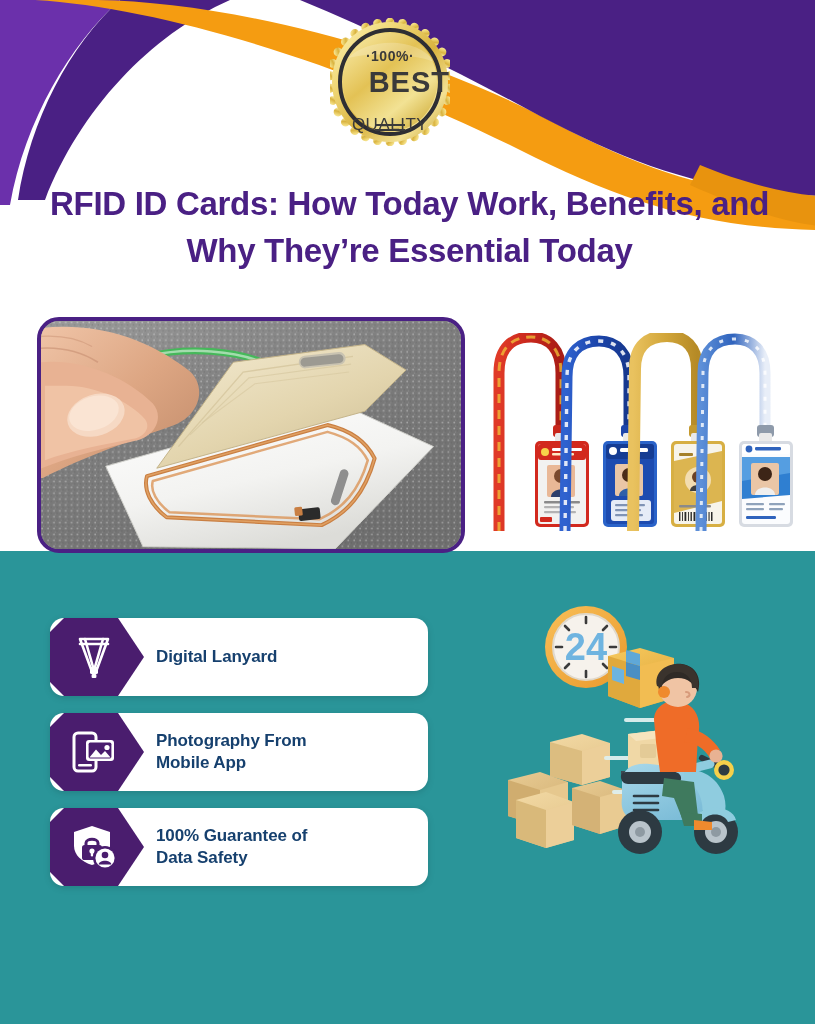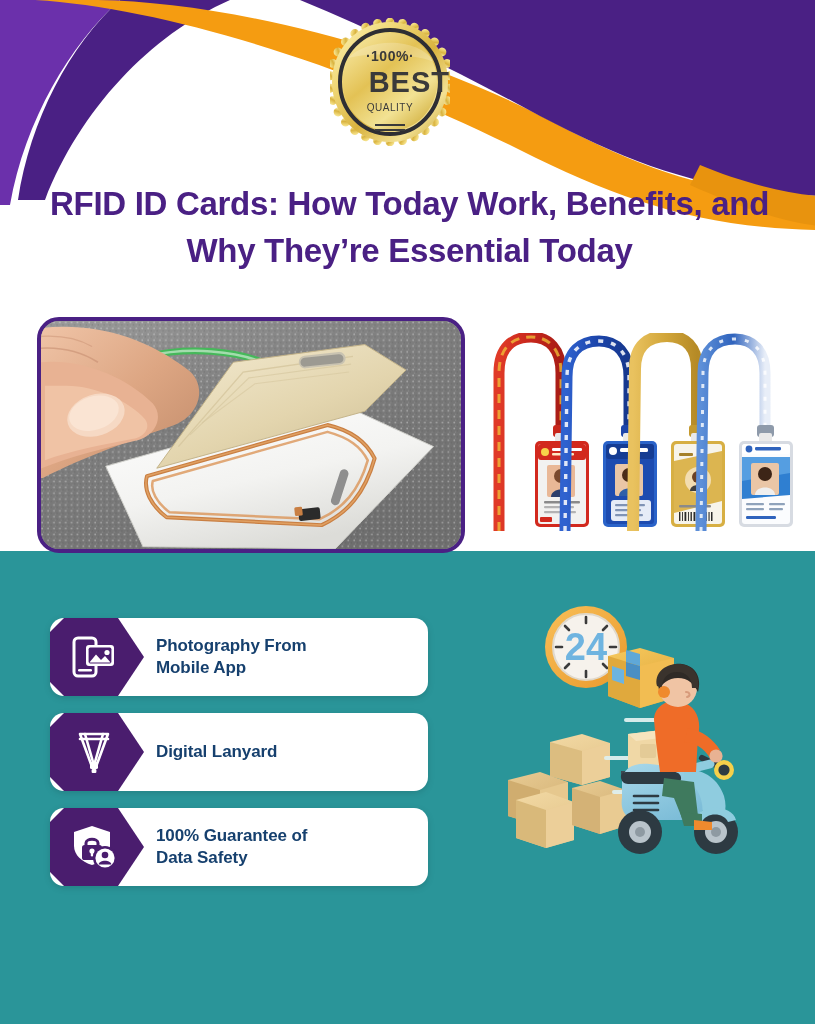--- a/index.html
+++ b/index.html
@@ -27,21 +27,21 @@
     width: 120px; height: 128px;
   }
   .seal-txt {
     position: absolute; left: 0; right: 0;
     text-align: center;
     color: #3a3a3a;
     font-family: "Liberation Sans", sans-serif;
   }
   .seal-pct { top: 30px; font-size: 14px; font-weight: bold; letter-spacing: .5px; }
   .seal-best { top: 48px; font-size: 29px; font-weight: bold; letter-spacing: 1px; text-align: right; }
-  .seal-qual { top: 84px; font-size: 10px; font-weight: normal; letter-spacing: .5px; }
+  .seal-qual { top: 97px; font-size: 17px; font-weight: normal; letter-spacing: .5px; }
   .seal-rule {
     position: absolute; left: 50%; transform: translateX(-50%);
     top: 106px; width: 30px; border-top: 2px solid #3a3a3a;
   }
   .seal-rule2 {
     position: absolute; left: 50%; transform: translateX(-50%);
     top: 111px; width: 30px; border-top: 2px solid #3a3a3a;
   }
 
   
@@ -481,44 +481,44 @@
       <rect x="259" y="183" width="30" height="3" rx="1.2" fill="#2f63bd"></rect>
     </g>
   </svg>
 
   <div class="features">
 
     <div class="feature">
       <div class="feature-pill"></div>
       <div class="feature-badge"></div>
       <svg class="feature-icon" viewBox="0 0 56 56">
-        <rect x="8" y="9" width="22" height="38" rx="4" fill="none" stroke="#ffffff" stroke-width="3"></rect>
-        <rect x="12" y="40" width="14" height="2.6" rx="1.3" fill="#ffffff"></rect>
-        <rect x="20" y="16" width="28" height="21" rx="3" fill="#ffffff"></rect>
-        <rect x="22.6" y="18.6" width="22.8" height="15.8" rx="1.6" fill="#4a1d6e"></rect>
-        <circle cx="41" cy="23.5" r="2.6" fill="#ffffff"></circle>
-        <path d="M23.4,33.6 L30,25.6 L35,31 L39,27 L44.6,33.6 Z" fill="#ffffff"></path>
-      </svg>
-      <div class="feature-label">Photography From<br>Mobile App</div>
-    </div>
-
-    <div class="feature">
-      <div class="feature-pill"></div>
-      <div class="feature-badge"></div>
-      <svg class="feature-icon" viewBox="0 0 56 56">
         <g fill="none" stroke="#ffffff" stroke-width="2.6" stroke-linejoin="round" stroke-linecap="round">
           <path d="M14,10 L42,10 L31,40 L25,40 Z"></path>
           <path d="M19,10 L27,38"></path>
           <path d="M37,10 L29,38"></path>
           <path d="M14,15 L42,15"></path>
         </g>
         <rect x="24" y="38" width="8" height="7" rx="1.6" fill="#ffffff"></rect>
         <rect x="25.6" y="45" width="4.8" height="4" rx="1" fill="#ffffff"></rect>
       </svg>
       <div class="feature-label">Digital Lanyard</div>
+    </div>
+
+    <div class="feature">
+      <div class="feature-pill"></div>
+      <div class="feature-badge"></div>
+      <svg class="feature-icon" viewBox="0 0 56 56">
+        <rect x="8" y="9" width="22" height="38" rx="4" fill="none" stroke="#ffffff" stroke-width="3"></rect>
+        <rect x="12" y="40" width="14" height="2.6" rx="1.3" fill="#ffffff"></rect>
+        <rect x="20" y="16" width="28" height="21" rx="3" fill="#ffffff"></rect>
+        <rect x="22.6" y="18.6" width="22.8" height="15.8" rx="1.6" fill="#4a1d6e"></rect>
+        <circle cx="41" cy="23.5" r="2.6" fill="#ffffff"></circle>
+        <path d="M23.4,33.6 L30,25.6 L35,31 L39,27 L44.6,33.6 Z" fill="#ffffff"></path>
+      </svg>
+      <div class="feature-label">Photography From<br>Mobile App</div>
     </div>
 
     <div class="feature">
       <div class="feature-pill"></div>
       <div class="feature-badge"></div>
       <svg class="feature-icon" viewBox="0 0 56 56">
         <path d="M26,7 L44,13 L44,27 C44,36 36,43 26,46 C16,43 8,36 8,27 L8,13 Z" fill="#ffffff"></path>
         <path d="M20,24 C20,19 32,19 32,24 L32,28 L20,28 Z" fill="none" stroke="#4a1d6e" stroke-width="3"></path>
         <rect x="16" y="26" width="20" height="15" rx="2.6" fill="#4a1d6e"></rect>
         <circle cx="26" cy="32" r="2.6" fill="#ffffff"></circle>

